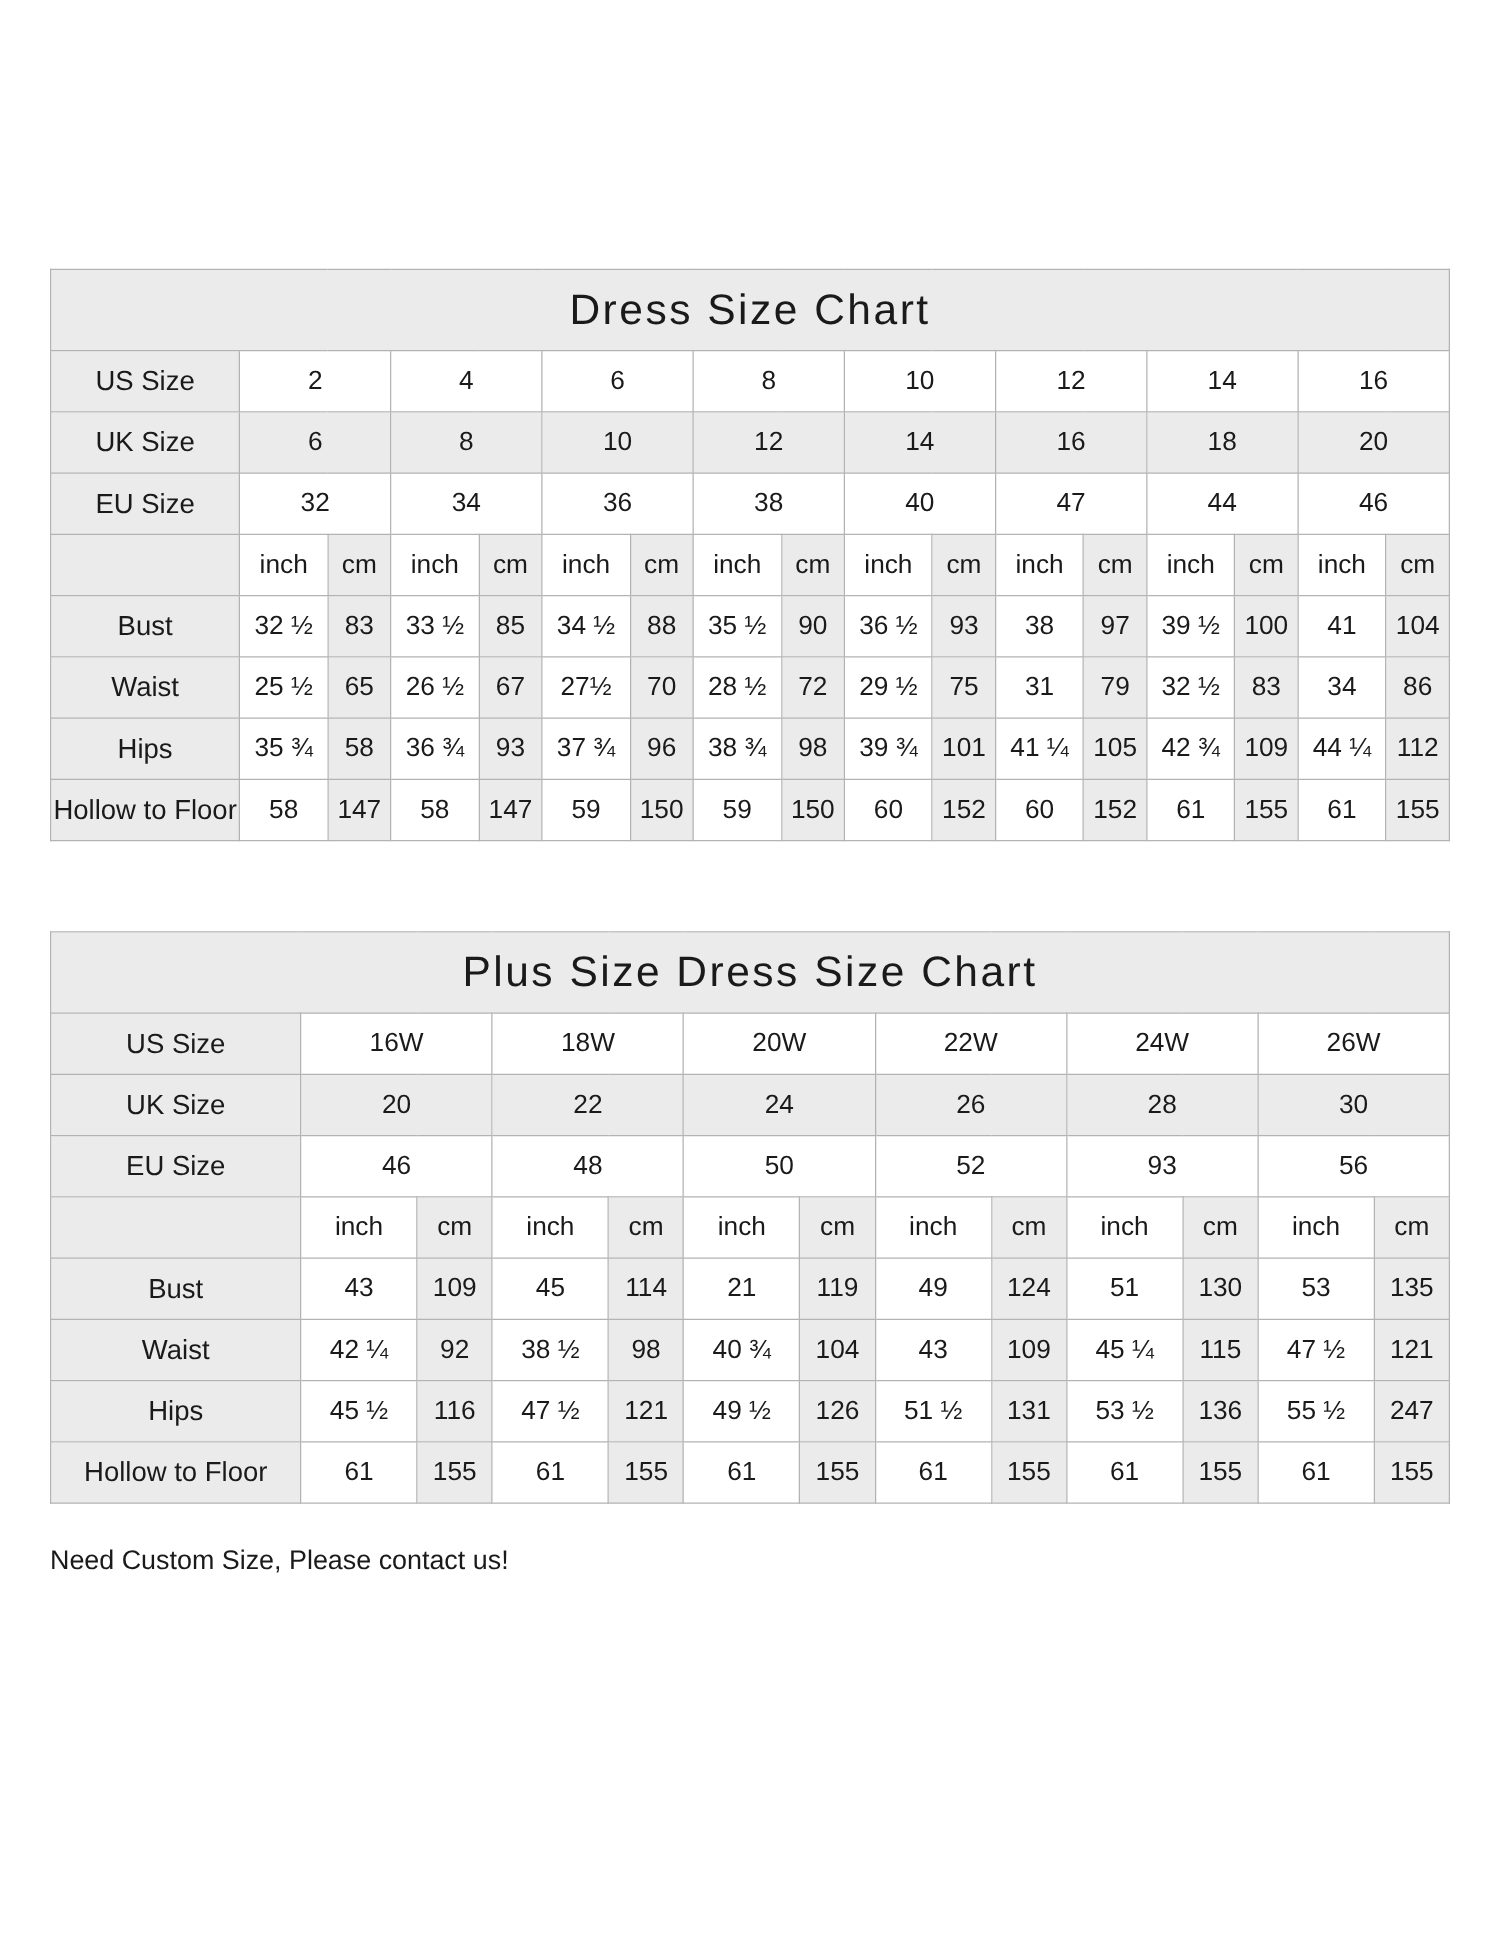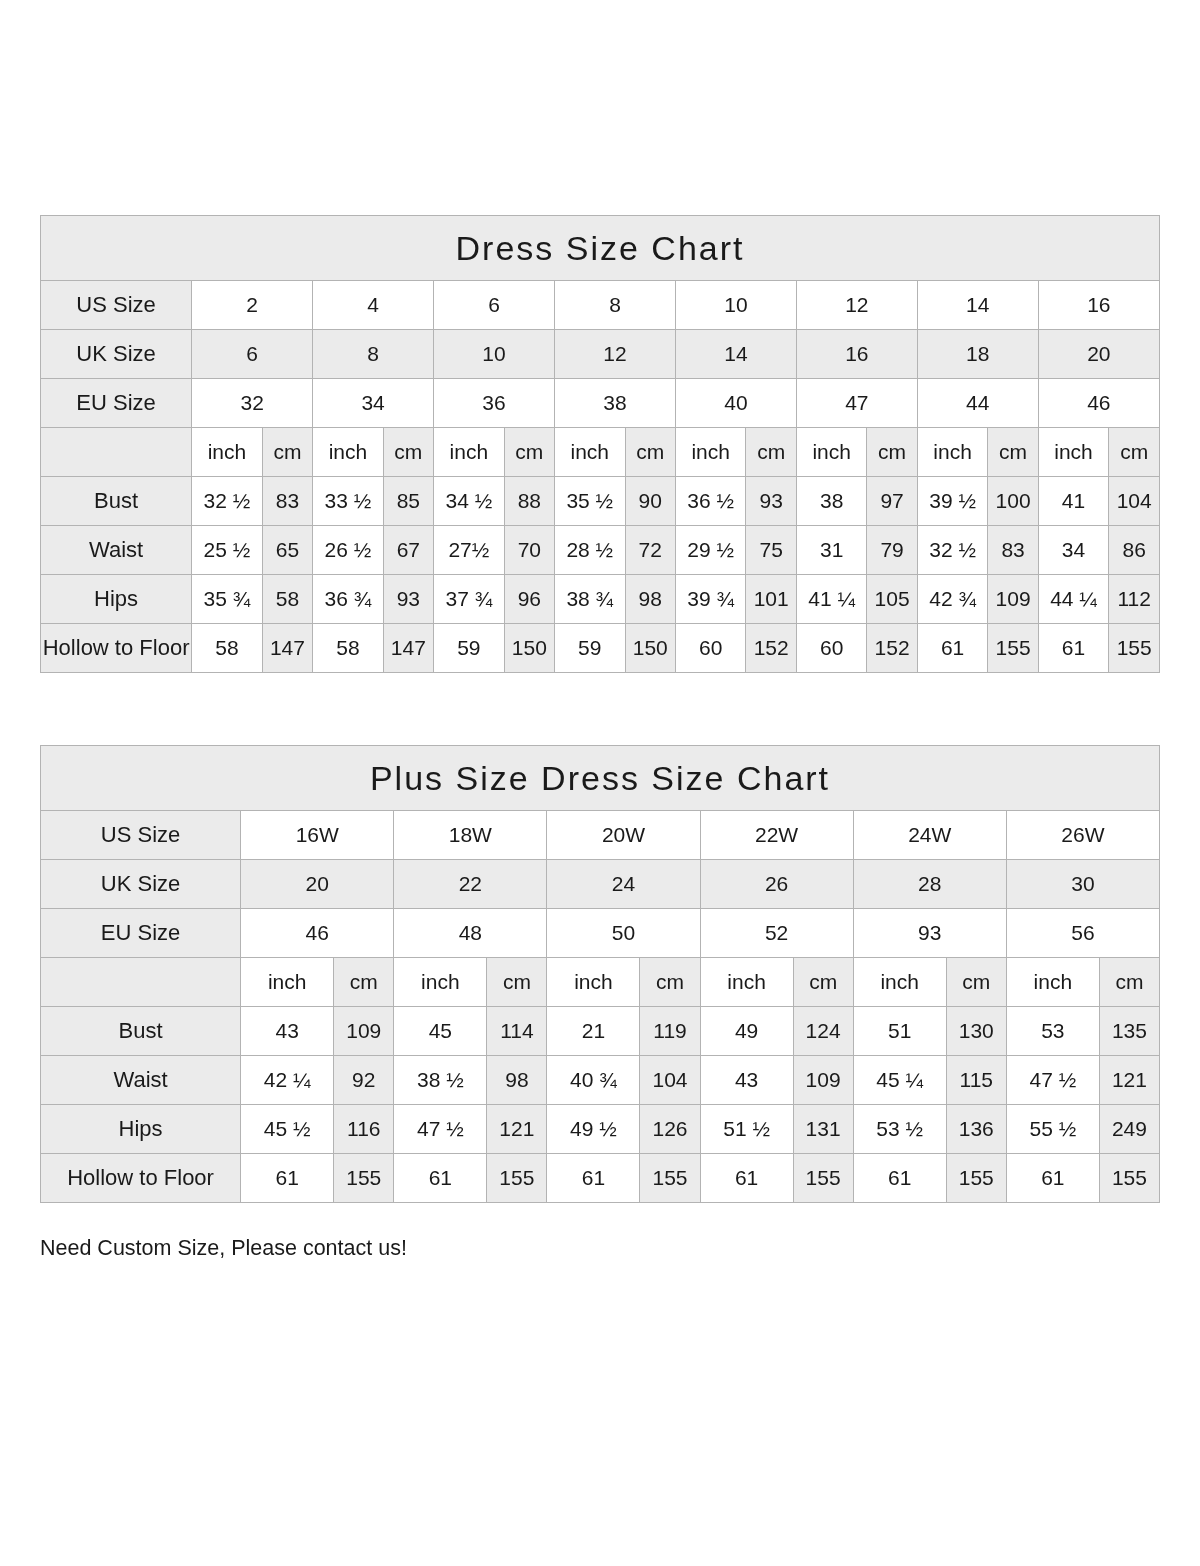--- a/index.html
+++ b/index.html
@@ -318,21 +318,21 @@
           <td class="value-cell shade">116</td>
           <td class="value-cell">47 ½</td>
           <td class="value-cell shade">121</td>
           <td class="value-cell">49 ½</td>
           <td class="value-cell shade">126</td>
           <td class="value-cell">51 ½</td>
           <td class="value-cell shade">131</td>
           <td class="value-cell">53 ½</td>
           <td class="value-cell shade">136</td>
           <td class="value-cell">55 ½</td>
-          <td class="value-cell shade">249</td>
+          <td class="value-cell shade">247</td>
         </tr>
         <tr>
           <td class="label-cell shade">Hollow to Floor</td>
           <td class="value-cell">61</td>
           <td class="value-cell shade">155</td>
           <td class="value-cell">61</td>
           <td class="value-cell shade">155</td>
           <td class="value-cell">61</td>
           <td class="value-cell shade">155</td>
           <td class="value-cell">61</td>

